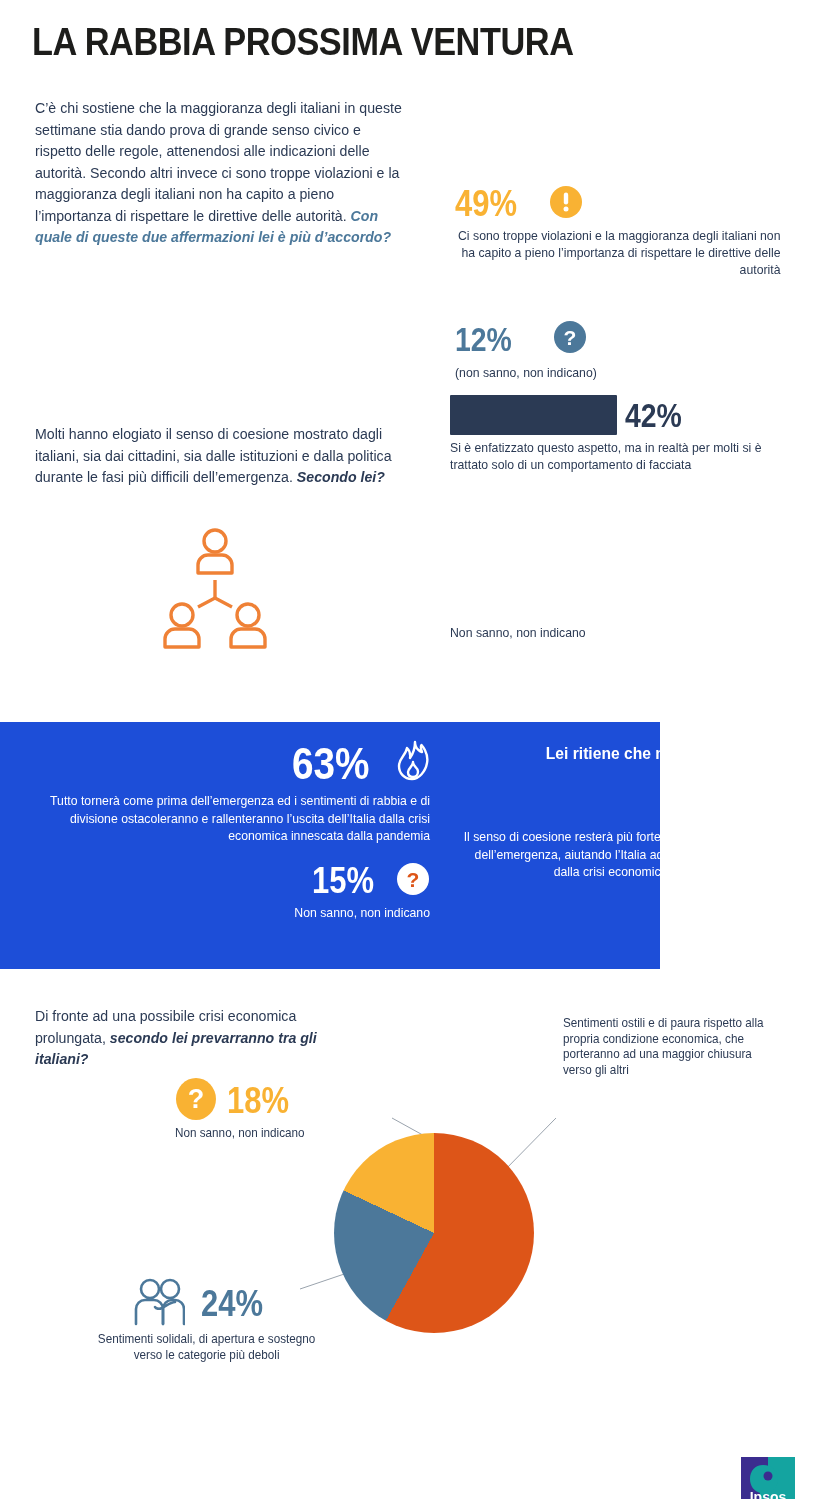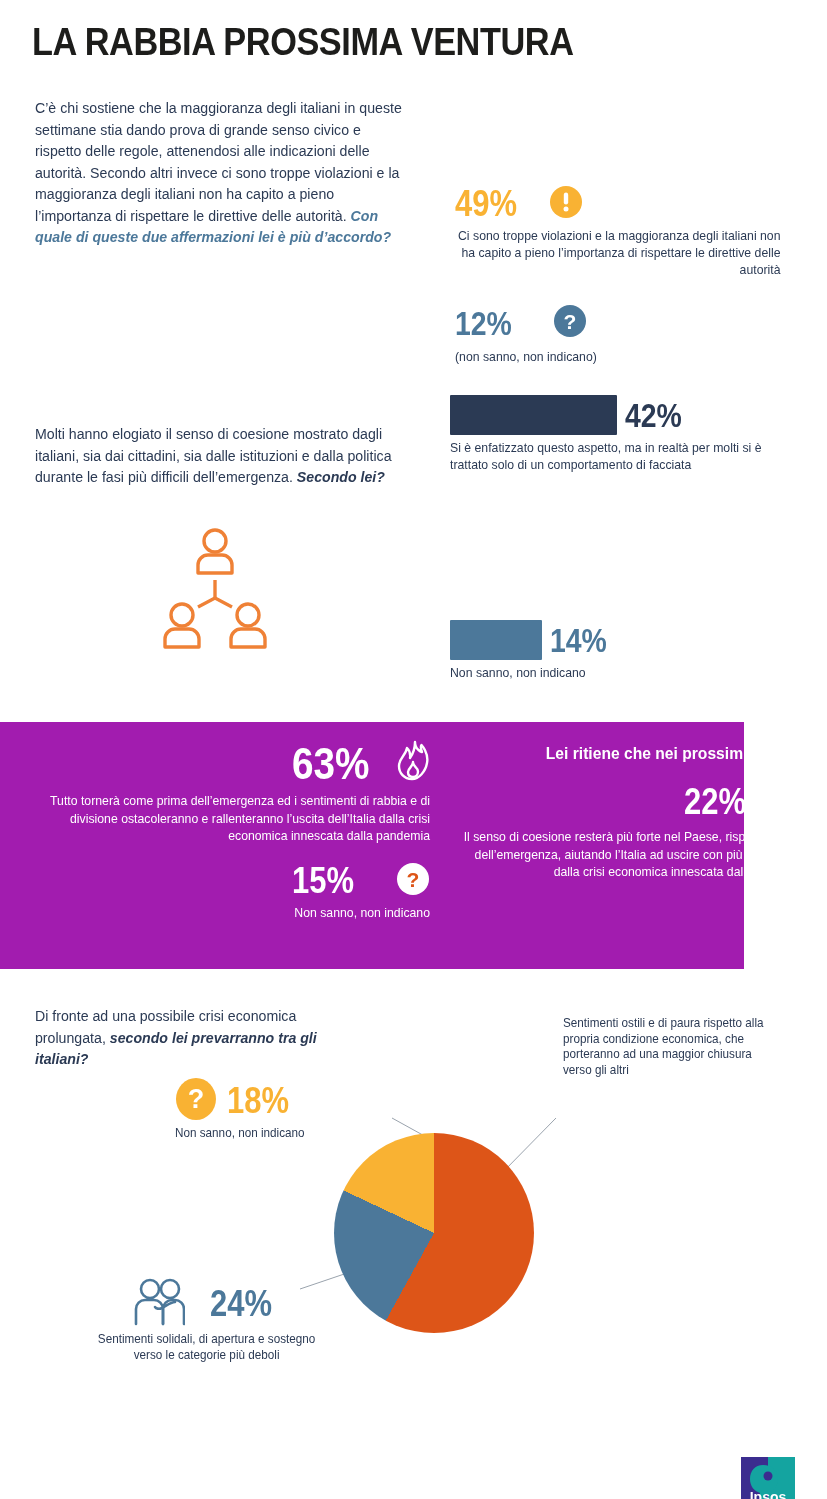--- a/index.html
+++ b/index.html
@@ -54,43 +54,43 @@
   }
   .pct.big { font-size: 45px; line-height: 45px; }
   .pct.mid { font-size: 36px; line-height: 36px; }
 
   
   #s1-text { position: absolute; left: 35px; top: 97px; width: 400px; }
 
   .stat-row { position: absolute; }
   #s1a { left: 455px; top: 84px; }
   #s1b { left: 455px; top: 183px; text-align: right; }
-  #s1c { left: 455px; top: 302px; }
+  #s1c { left: 455px; top: 318px; }
   .stat-head { display: flex; align-items: center; height: 42px; }
   .stat-head .icon-wrap { margin-left: 22px; }
 
   
   #s2-text { position: absolute; left: 35px; top: 423px; width: 400px; }
   #s2-icon { position: absolute; left: 160px; top: 525px; }
 
   .bar-block { position: absolute; left: 450px; }
   #bar1 { top: 395px; }
   #bar2 { top: 495px; }
   #bar3 { top: 620px; }
   .bar-head { display: flex; align-items: center; }
   .bar {
     height: 40px; border-radius: 1px;
   }
   .bar-label { margin-left: 8px; }
   .bar-desc { margin-top: 4px; width: 360px; }
 
   
   #band {
-    position: absolute; left: 0; top: 722px; width: 744px; height: 247px;
-    background: #a21caf;
+    position: absolute; left: 0; top: 722px; width: 660px; height: 247px;
+    background: #1d4ed8;
   }
   #band .bl { position: absolute; text-align: right; }
   #band-63 { left: 20px; top: 18px; width: 410px; }
   #band-15 { left: 20px; top: 140px; width: 410px; }
   #band-title { left: 430px; top: 22px; width: 380px; }
   #band-22 { left: 430px; top: 62px; width: 380px; }
 
   .wdesc {
     font-size: 13.2px; line-height: 17.5px; color: #fff;
     font-family: "Liberation Sans Narrow", "Liberation Sans", sans-serif;
@@ -181,44 +181,40 @@
   <div class="bar-block" id="bar1">
     <div class="bar-head">
       <div class="bar" style="width:167px;background:#2b3a54"></div>
       <span class="pct navy bar-label">42%</span>
     </div>
     <div class="desc bar-desc">Si è enfatizzato questo aspetto, ma in realtà per molti si è trattato solo di un comportamento di facciata</div>
   </div>
 
 
   <div class="bar-block" id="bar3">
-    <div class="bar-head">
-      <div class="bar" style="width:92px;background:#4c789a"></div>
-      <span class="pct steel bar-label">14%</span>
-    </div>
     <div class="desc bar-desc">Non sanno, non indicano</div>
   </div>
 
   <div id="band">
 
     <div class="bl" id="band-63">
       <div class="band-h">
         <span class="pct big white">63%</span>
         <span>
           <svg width="34" height="42" viewBox="0 0 34 42" fill="none" stroke="#fff" stroke-width="2.4" stroke-linejoin="round" stroke-linecap="round">
             <path d="M19 2 C19 10 26 12 26 12 C26 12 24 7 25.5 5 C25.5 5 33 13 31 23 C29.5 31.5 23 39 16 39 C8 39 3 33 3 26 C3 18 10 15 11 8 C11 8 15 12 14 18 C14 18 19 11 19 2 Z"></path>
             <path d="M17 22 C17 27 12 28 12 32 C12 35 14 37 17 37 C20 37 22 34.5 22 31.5 C22 27 17 27 17 22 Z"></path>
           </svg>
         </span>
       </div>
       <div class="wdesc" style="margin-top:6px">Tutto tornerà come prima dell’emergenza ed i sentimenti di rabbia e di divisione ostacoleranno e rallenteranno l’uscita dell’Italia dalla crisi economica innescata dalla pandemia</div>
     </div>
 
     <div class="bl" id="band-15">
-      <div class="band-h" style="gap:32px">
+      <div class="band-h" style="gap:12px">
         <span class="pct mid white">15%</span>
         <span>
           <svg width="34" height="34" viewBox="0 0 34 34">
             <circle cx="17" cy="17" r="16" fill="#ffffff"></circle>
             <text x="17" y="25" text-anchor="middle" font-family="Liberation Sans, sans-serif" font-size="21" font-weight="bold" fill="#dd5518">?</text>
           </svg>
         </span>
       </div>
       <div class="wdesc" style="margin-top:4px">Non sanno, non indicano</div>
     </div>
@@ -268,21 +264,21 @@
           <ellipse cx="21" cy="21" rx="20" ry="21" fill="#f9b233"></ellipse>
           <text x="21" y="30" text-anchor="middle" font-family="Liberation Sans, sans-serif" font-size="27" font-weight="bold" fill="#fff">?</text>
         </svg>
       </span>
       <span class="pct mid yellow">18%</span>
     </div>
     <div class="desc mini-desc" style="width:215px;margin-top:2px">Non sanno, non indicano</div>
   </div>
 
   <div id="p24">
-    <div style="display:flex;align-items:center;gap:25px;padding-left:38px">
+    <div style="display:flex;align-items:center;gap:16px;padding-left:38px">
       <span>
         <svg width="52" height="48" viewBox="0 0 52 48" fill="none" stroke="#4c789a" stroke-width="2.6" stroke-linejoin="round" stroke-linecap="round">
           <circle cx="17" cy="11" r="9"></circle>
           <circle cx="37" cy="11" r="9"></circle>
           <path d="M3 46 V31 a9 9 0 0 1 9 -9 h9 a9 9 0 0 1 9 9 V46"></path>
           <path d="M30 46 V31 a9 9 0 0 1 9 -9 h3 a9 9 0 0 1 9 9 V46"></path>
           <path d="M42 24 C38 24 33 28 29 30 C26 31.5 23 30.5 22 29"></path>
         </svg>
       </span>
       <span class="pct mid steel">24%</span>

